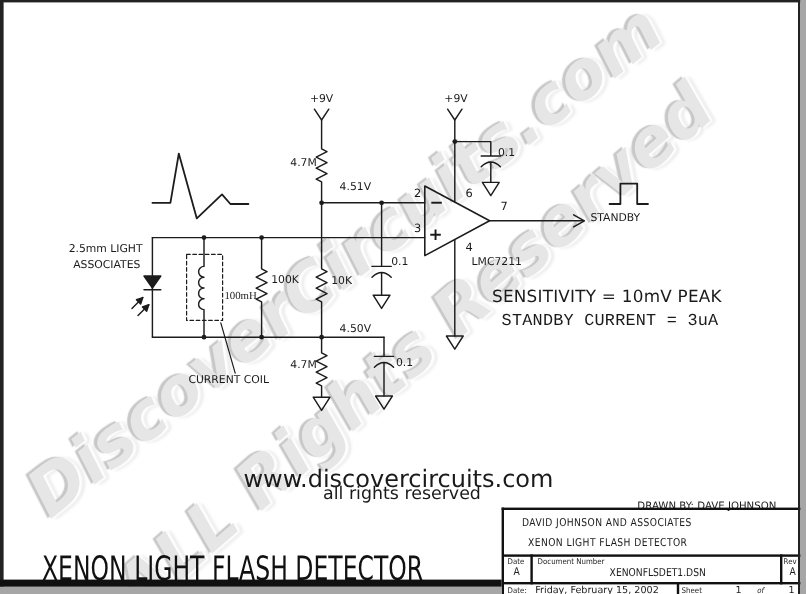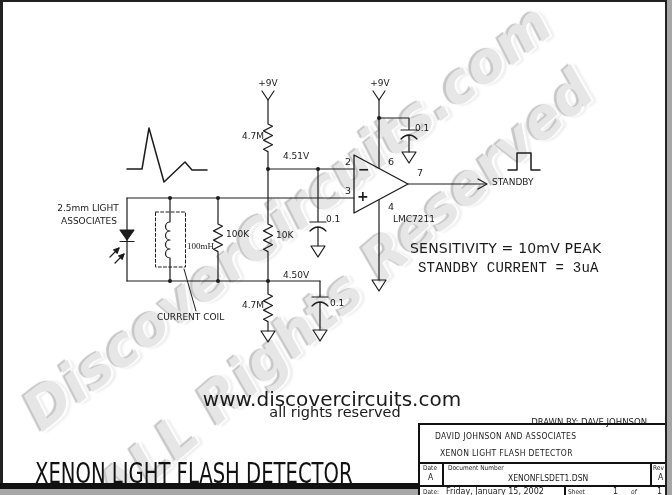--- a/index.html
+++ b/index.html
@@ -146,21 +146,21 @@
     <div class="ln" style="left:144px;top:60px;width:2px;height:12px;"></div>
 
     <div class="t tiny" style="left:3px;top:39px;">Date</div>
     <div class="t val" style="left:8px;top:47px;">A</div>
     <div class="t tiny" style="left:28px;top:39px;">Document Number</div>
     <div class="t val" style="left:88px;top:48px;">XENONFLSDET1.DSN</div>
     <div class="t tiny" style="left:233px;top:39px;">Rev</div>
     <div class="t val" style="left:238px;top:47px;">A</div>
 
     <div class="t tiny" style="left:3px;top:63px;">Date:</div>
-    <div class="t" style="left:26px;top:62px;font-size:8px;">Friday, January 15, 2002</div>
+    <div class="t" style="left:26px;top:62px;font-size:8px;">Friday, February 15, 2002</div>
     <div class="t tiny" style="left:148px;top:63px;">Sheet</div>
     <div class="t" style="left:193px;top:62px;font-size:8px;">1</div>
     <div class="t tiny" style="left:211px;top:63px;font-style:italic;">of</div>
     <div class="t" style="left:237px;top:62px;font-size:8px;">1</div>
   </div>
 
   <div class="frame" style="left:0;top:0;width:667px;height:2px;background:#222;"></div>
   <div class="frame" style="left:0;top:0;width:3px;height:489px;background:#222;"></div>
   <div class="frame" style="left:665px;top:0;width:2px;height:495px;background:#222;"></div>
   <div class="frame" style="left:0;top:483px;width:418px;height:6px;background:#111;"></div>

